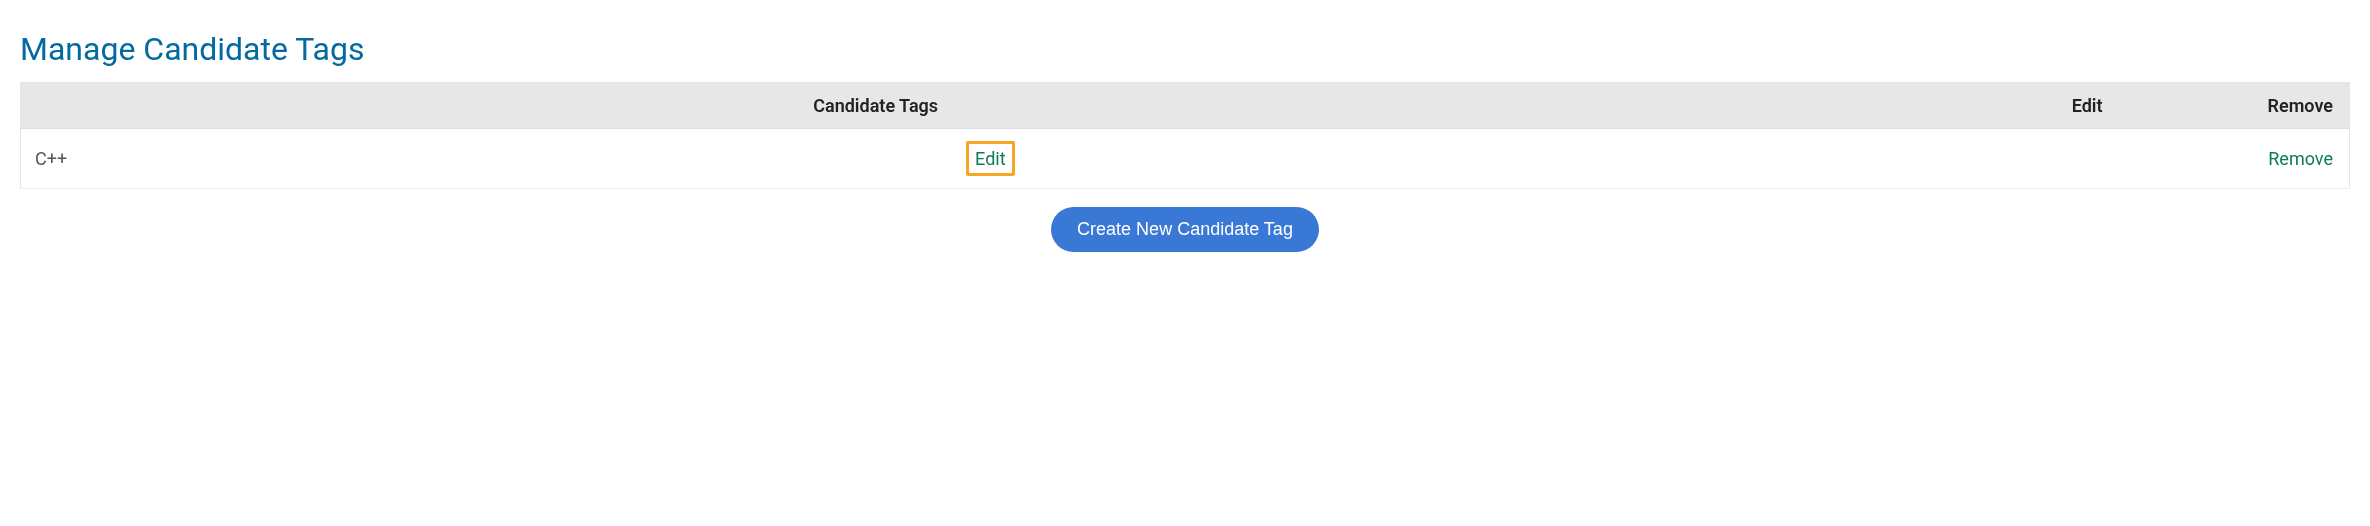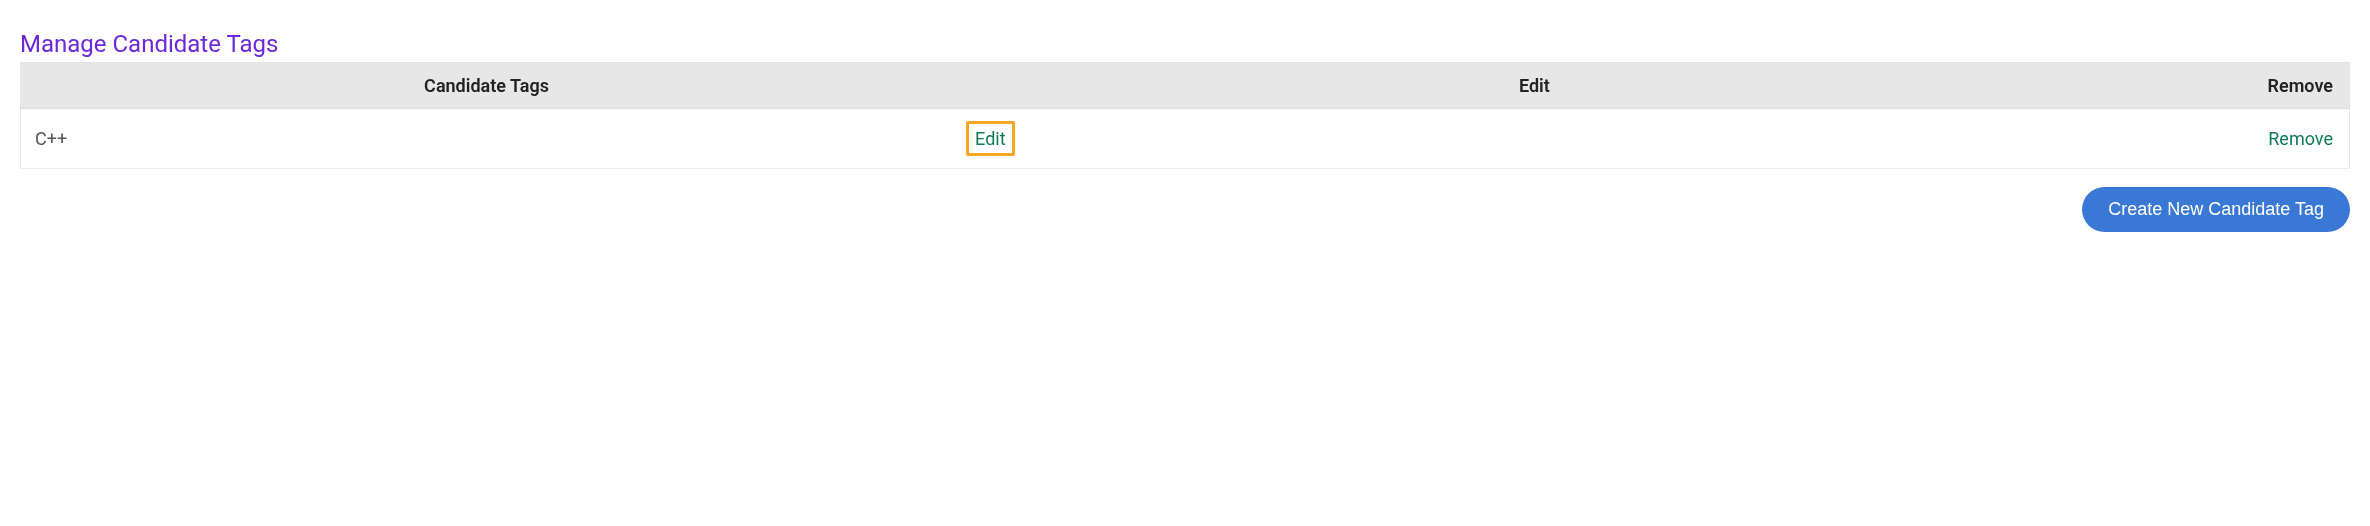--- a/index.html
+++ b/index.html
@@ -6,35 +6,35 @@
       box-sizing: border-box;
       margin: 0;
       padding: 0;
     }
     body {
       font-family: -apple-system, BlinkMacSystemFont, "Segoe UI", Roboto, Helvetica, Arial, sans-serif;
       background: #fff;
       padding: 30px 20px;
     }
     .page-title {
-      font-size: 24px;
+      font-size: 32px;
       font-weight: 400;
-      color: #6d28d9;
-      margin-bottom: 4px;
+      color: #0369a1;
+      margin-bottom: 14px;
     }
     .tags-table {
       width: 100%;
       border-collapse: collapse;
       border: 1px solid #e5e5e5;
     }
     .tags-table thead tr {
       background: #e7e7e7;
     }
     .tags-table th {
-      text-align: center;
+      text-align: right;
       font-weight: 600;
       font-size: 18px;
       color: #222;
       padding: 12px 14px;
       border-bottom: 1px solid #ddd;
     }
     .tags-table th.col-remove {
       text-align: right;
       padding-right: 16px;
     }
@@ -65,21 +65,21 @@
       border: 3px solid #f5a623;
       padding: 4px 6px;
       border-radius: 2px;
     }
     .highlighted-cell {
       padding: 6px 8px;
     }
     .footer-actions {
       margin-top: 18px;
       display: flex;
-      justify-content: flex-end;
+      justify-content: center;
     }
     .primary-btn {
       background: #3a78d6;
       color: #fff;
       border: none;
       font-size: 18px;
       padding: 12px 26px;
       border-radius: 26px;
       cursor: pointer;
     }

